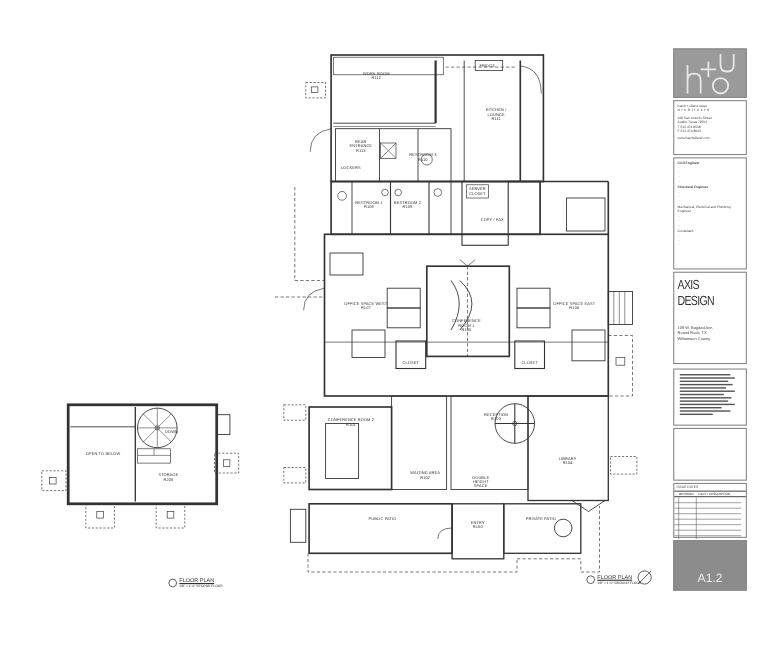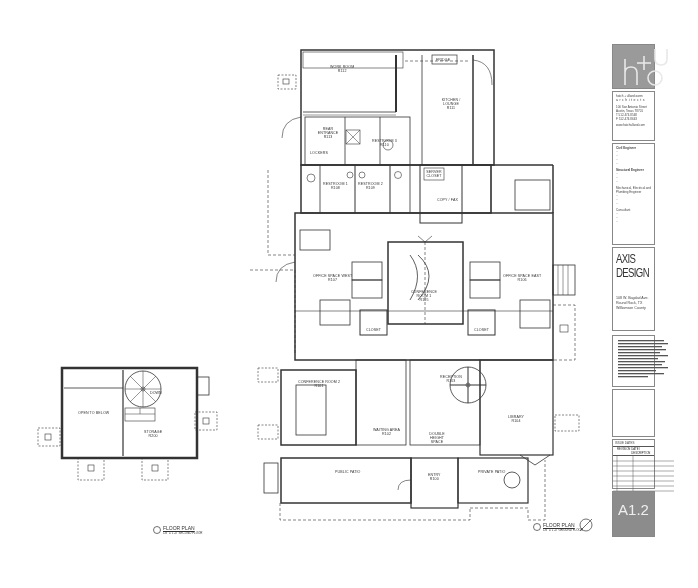--- a/index.html
+++ b/index.html
@@ -1,22 +1,22 @@
 <!DOCTYPE html>
 <html><head>
 <meta charset="utf-8">
 <style>
   html,body{margin:0;padding:0;background:#fff;}
   body{width:698px;height:588px;position:relative;overflow:hidden;font-family:"Liberation Sans",sans-serif;color:#222;}
   .abs{position:absolute;}
   .lbl{position:absolute;font-size:3.6px;line-height:4.2px;text-align:center;color:#333;white-space:nowrap;letter-spacing:0.1px;}
-  .tb-box{position:absolute;left:612px;width:43px;border:1px solid #888;background:#fff;box-sizing:border-box;}
+  .tb-box{position:absolute;left:612px;width:67px;border:1px solid #888;background:#fff;box-sizing:border-box;}
   .tb-small{font-size:3px;line-height:4px;color:#444;padding:2px 3px;}
   .tb-logo{background:#9a9a9a;}
-  .tb-sheet{background:#8c8c8c;color:#eee;font-size:15px;display:flex;align-items:flex-end;justify-content:center;padding-bottom:18px;}
+  .tb-sheet{background:#8c8c8c;color:#eee;font-size:11px;display:flex;align-items:flex-end;justify-content:center;padding-bottom:4px;}
   .axis{font-family:"Liberation Sans",sans-serif;font-size:12px;letter-spacing:-0.8px;transform:scaleX(0.8);transform-origin:left;color:#333;}
   .caption{position:absolute;font-size:4.5px;line-height:5px;color:#333;}
   .caption .t{text-decoration:underline;font-size:5px;}
 </style>
 </head>
 <body>
 
 <svg class="abs" style="left:0;top:0" width="698" height="588" viewBox="0 0 698 588">
   <g stroke="#333" fill="none" stroke-width="1">
 

